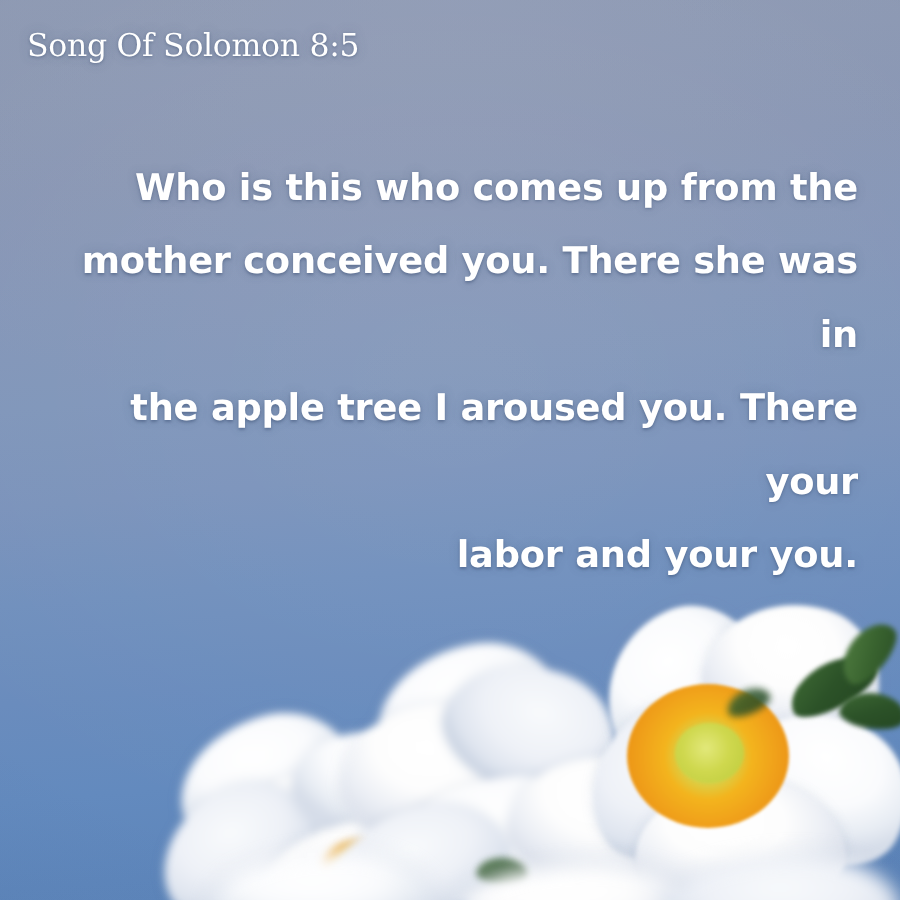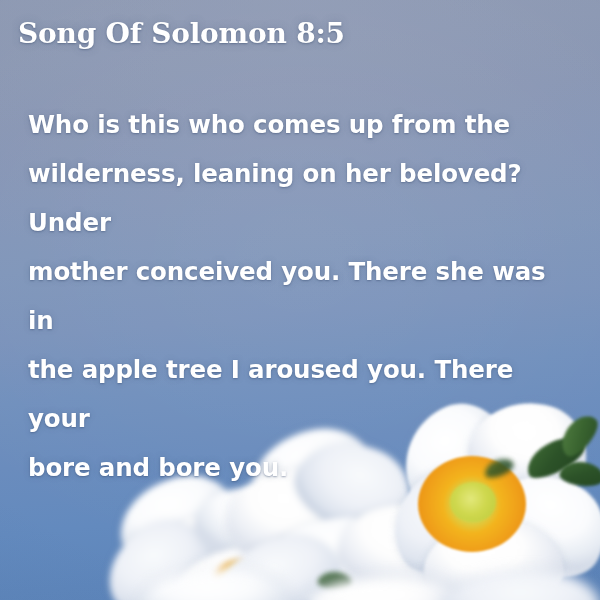--- a/index.html
+++ b/index.html
@@ -54,37 +54,37 @@
         rgba(255,255,255,0) 55%,
         rgba(40,60,95,0.10) 100%);
   }
 
   
   .title {
     position: absolute;
     left: 18px;
     top: 18px;
     font-family: "DejaVu Serif", serif;
-    font-weight: bold;
-    font-size: 28px;
+    font-weight: normal;
+    font-size: 21px;
     line-height: 1.15;
     letter-spacing: -0.2px;
     color: #ffffff;
     text-shadow:
       0 1px 2px rgba(50,70,105,0.45),
       0 0 8px rgba(60,80,115,0.25);
     white-space: nowrap;
   }
 
   .verse-body {
     position: absolute;
     left: 28px;
     right: 28px;
     top: 100px;
-    text-align: left;
+    text-align: right;
     color: #ffffff;
     font-size: 24.5px;
     font-weight: bold;
     line-height: 49px;
     letter-spacing: -0.15px;
     text-shadow:
       0 1px 2px rgba(50,70,105,0.42),
       0 0 7px rgba(60,80,115,0.22);
   }
   .verse-body .vline { display: block; }
@@ -206,19 +206,18 @@
       <div class="petal" style="left:300px; top:176px; width:170px; height:56px;"></div>
       <div class="petal shade" style="left:440px; top:170px; width:160px; height:62px;"></div>
     </div>
 
   </div>
 
   <div class="title">Song Of Solomon 8:5</div>
 
   <div class="verse-body">
     <span class="vline">Who is this who comes up from the</span>
-    <span class="vline">wilderness, leaning on her beloved? Under</span>
     <span class="vline">mother conceived you. There she was in</span>
     <span class="vline">the apple tree I aroused you. There your</span>
-    <span class="vline">bore and bore you.</span>
+    <span class="vline">labor and your you.</span>
   </div>
 
 </div>
 
 </body></html>

